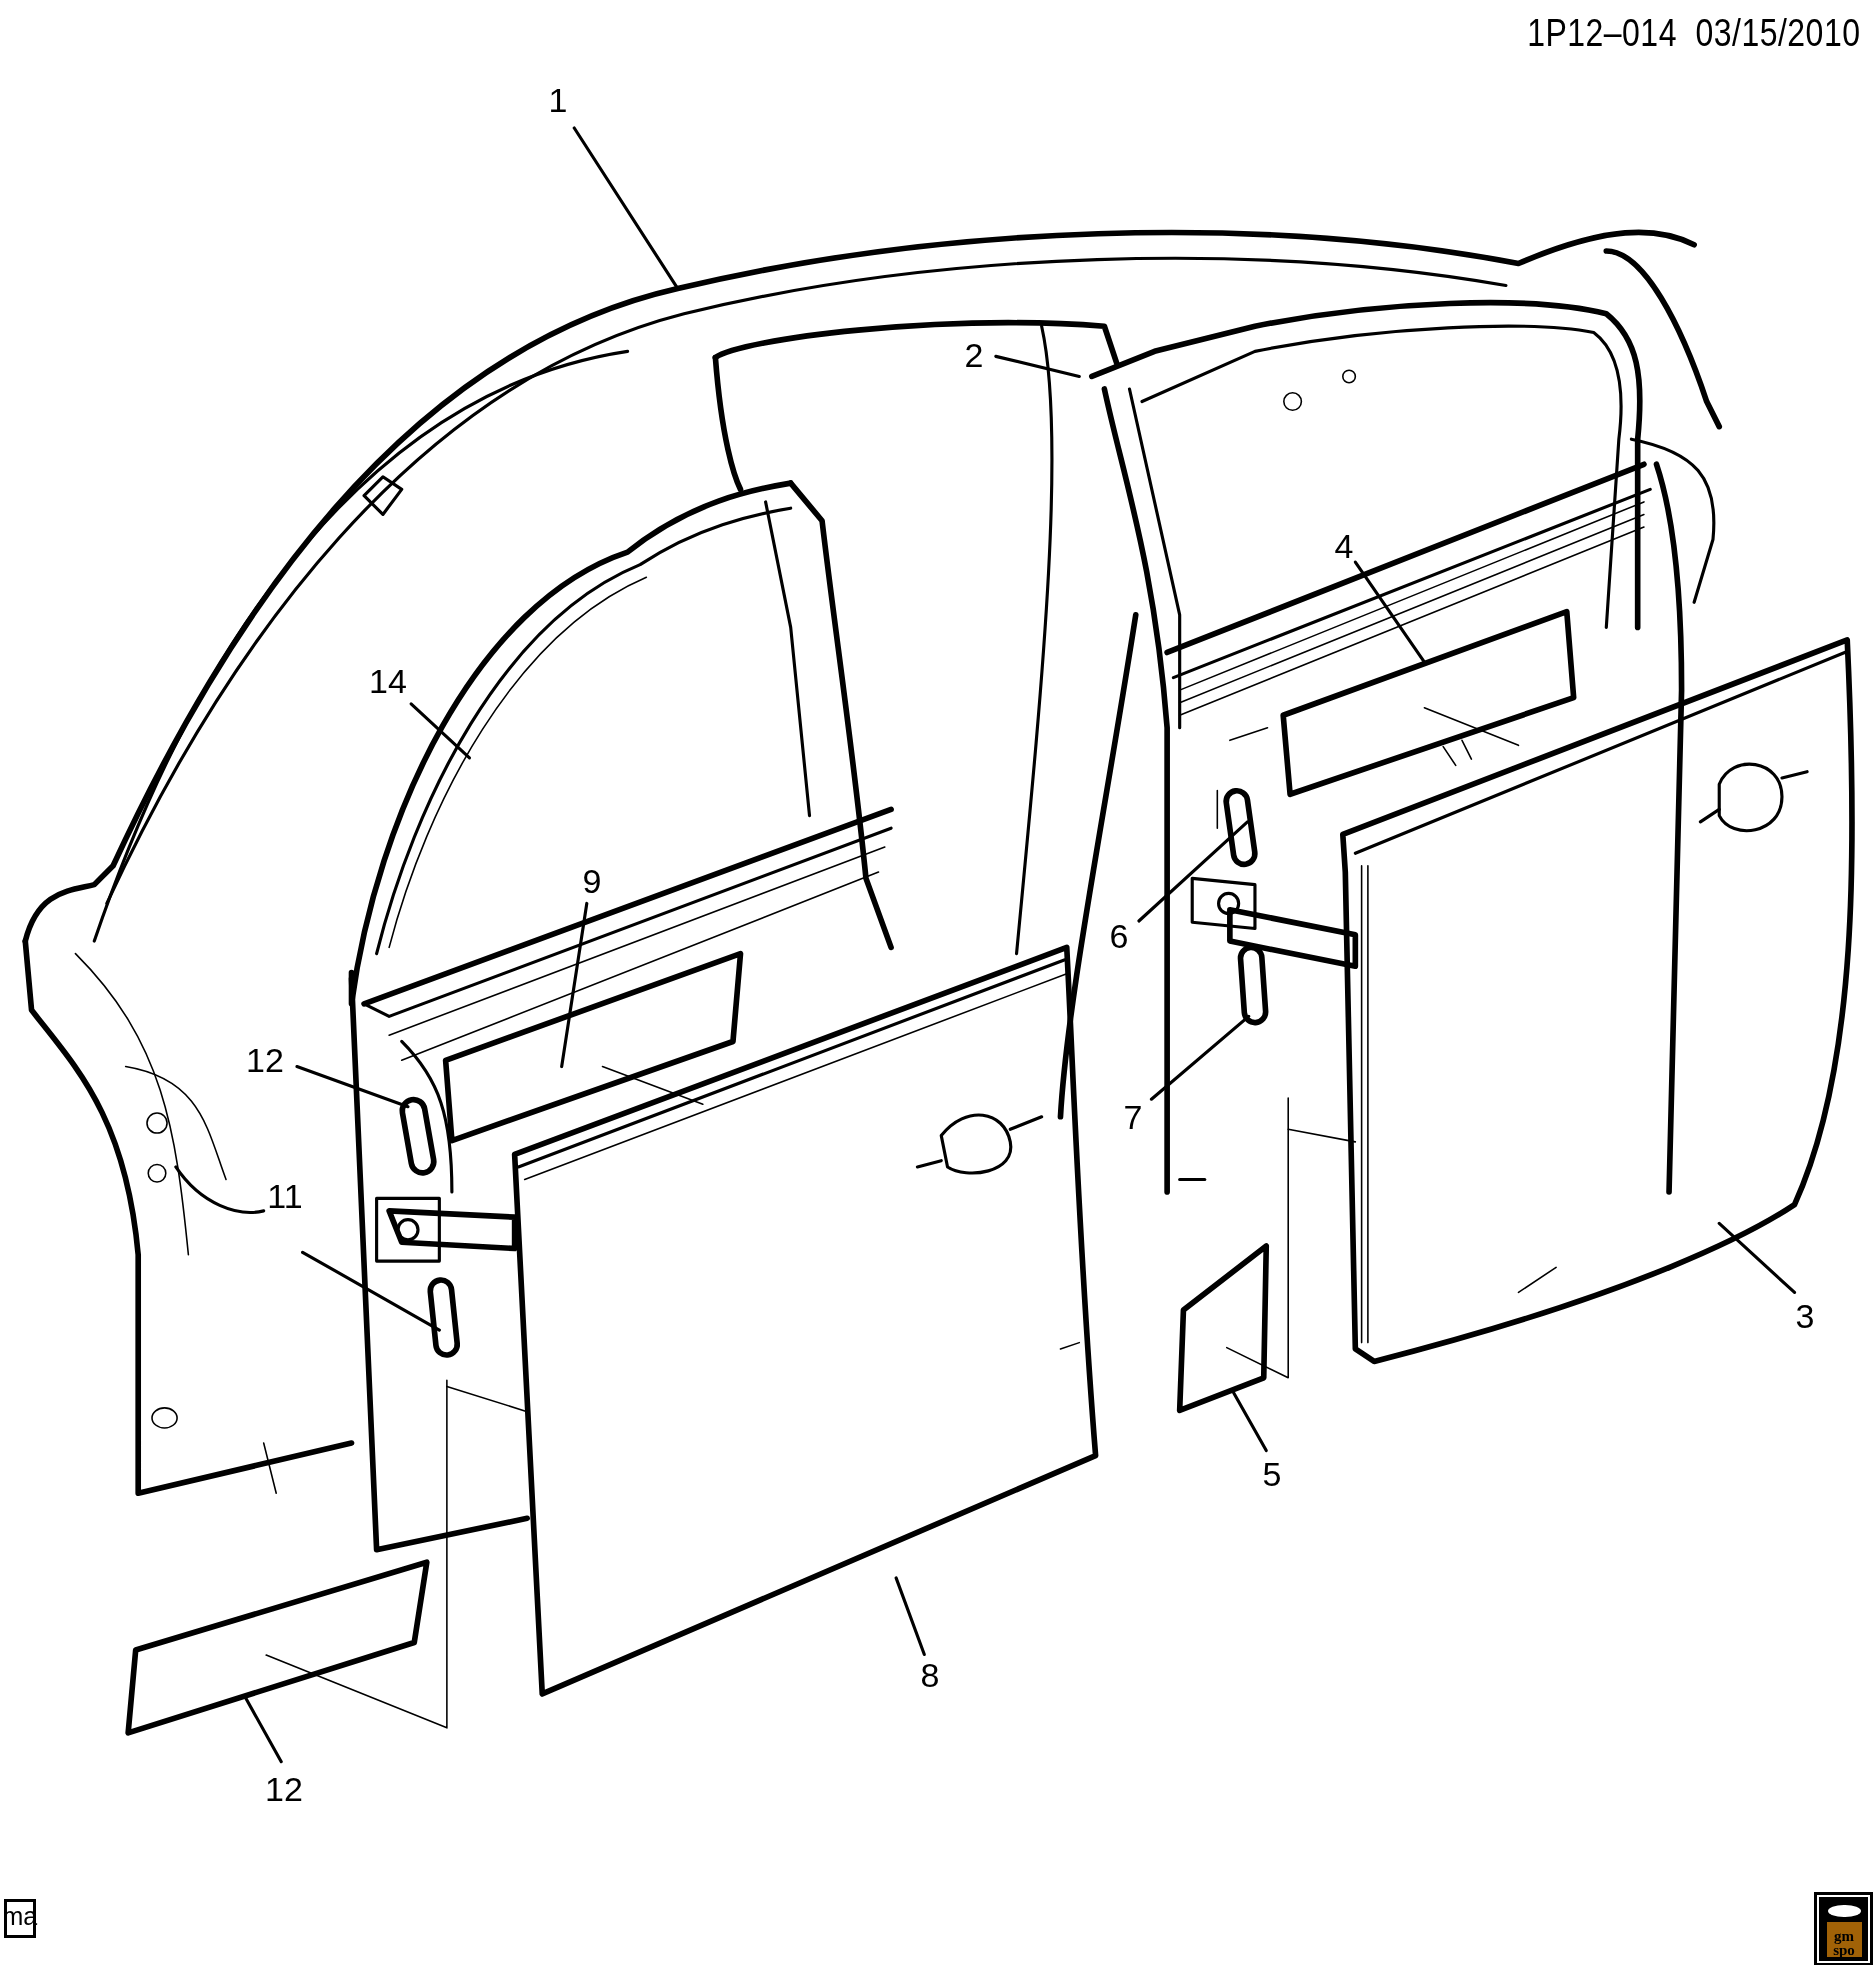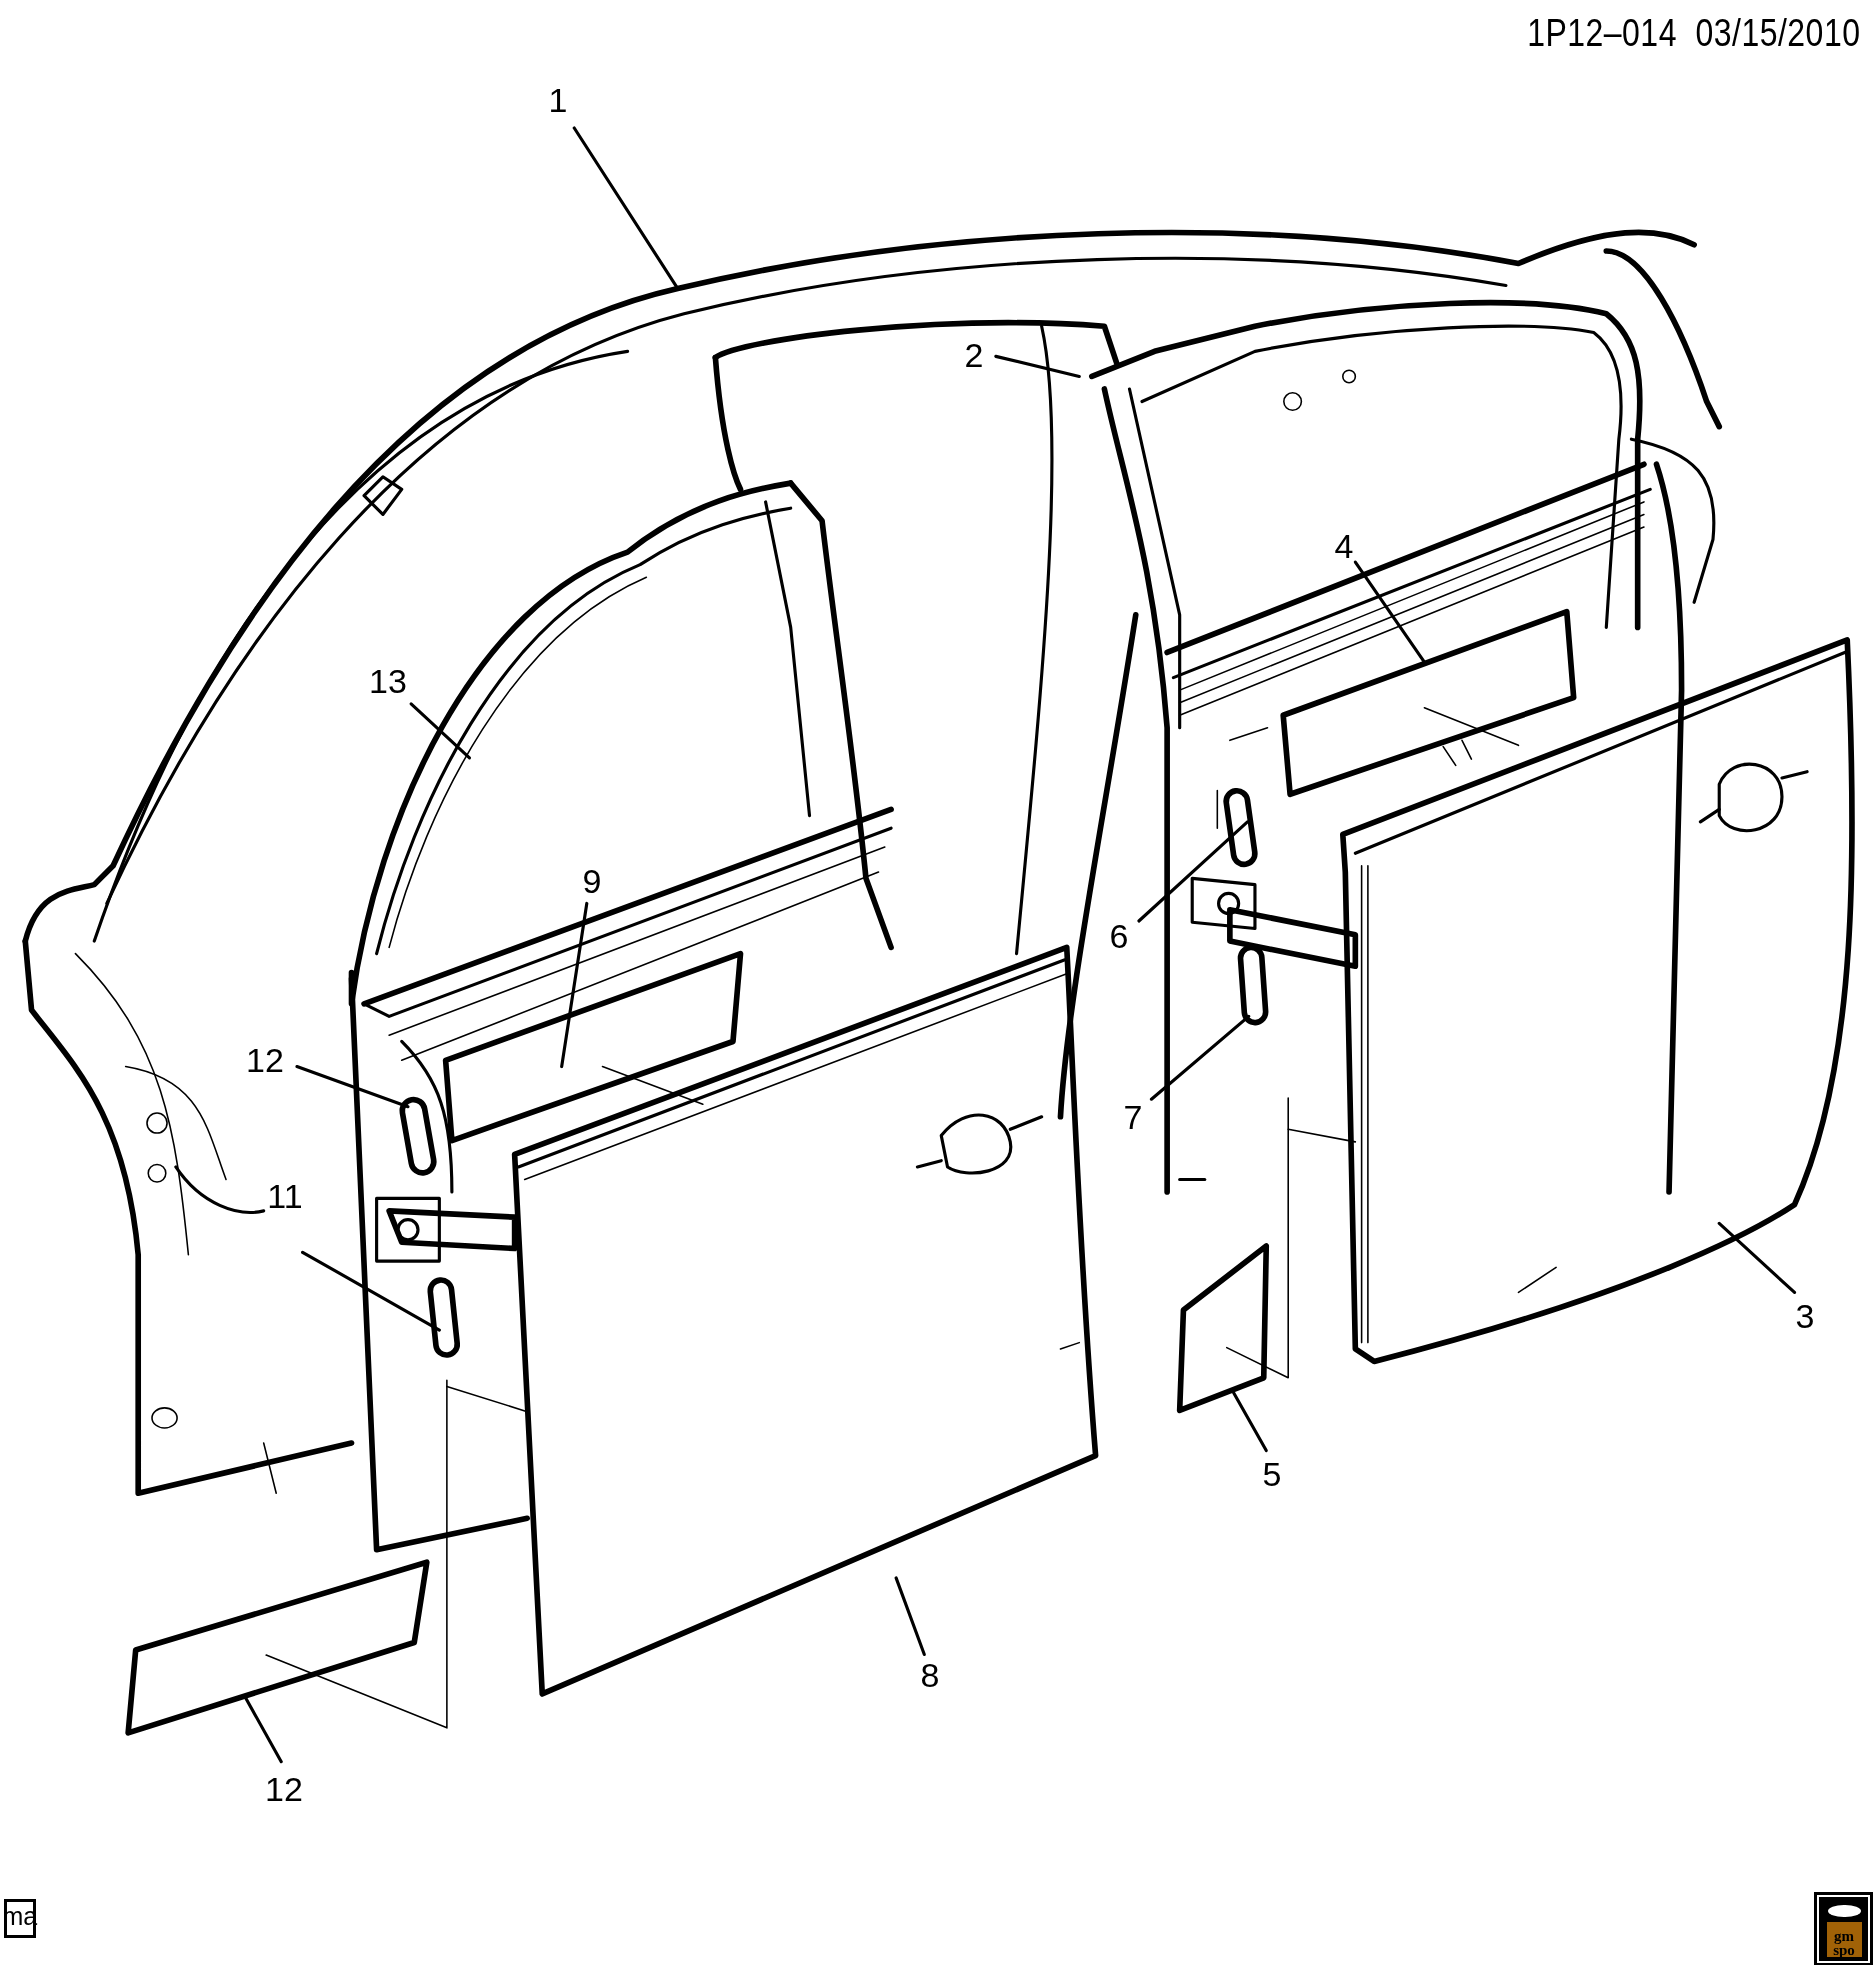--- a/index.html
+++ b/index.html
@@ -163,21 +163,21 @@
 <div class="callout" style="left:1805px;top:1316px">3</div>
 <div class="callout" style="left:1344px;top:546px">4</div>
 <div class="callout" style="left:1272px;top:1474px">5</div>
 <div class="callout" style="left:1119px;top:936px">6</div>
 <div class="callout" style="left:1133px;top:1117px">7</div>
 <div class="callout" style="left:930px;top:1675px">8</div>
 <div class="callout" style="left:592px;top:881px">9</div>
 <div class="callout" style="left:284px;top:1789px">12</div>
 <div class="callout" style="left:285px;top:1196px">11</div>
 <div class="callout" style="left:265px;top:1060px">12</div>
-<div class="callout" style="left:388px;top:681px">13</div>
+<div class="callout" style="left:388px;top:681px">14</div>
 
 <div class="ma-box">
   <span>ma</span>
 </div>
 <div class="logo">
   <div class="oval"></div>
   <div class="txt">
     <div>gm</div>
     <div>spo</div>
   </div>

